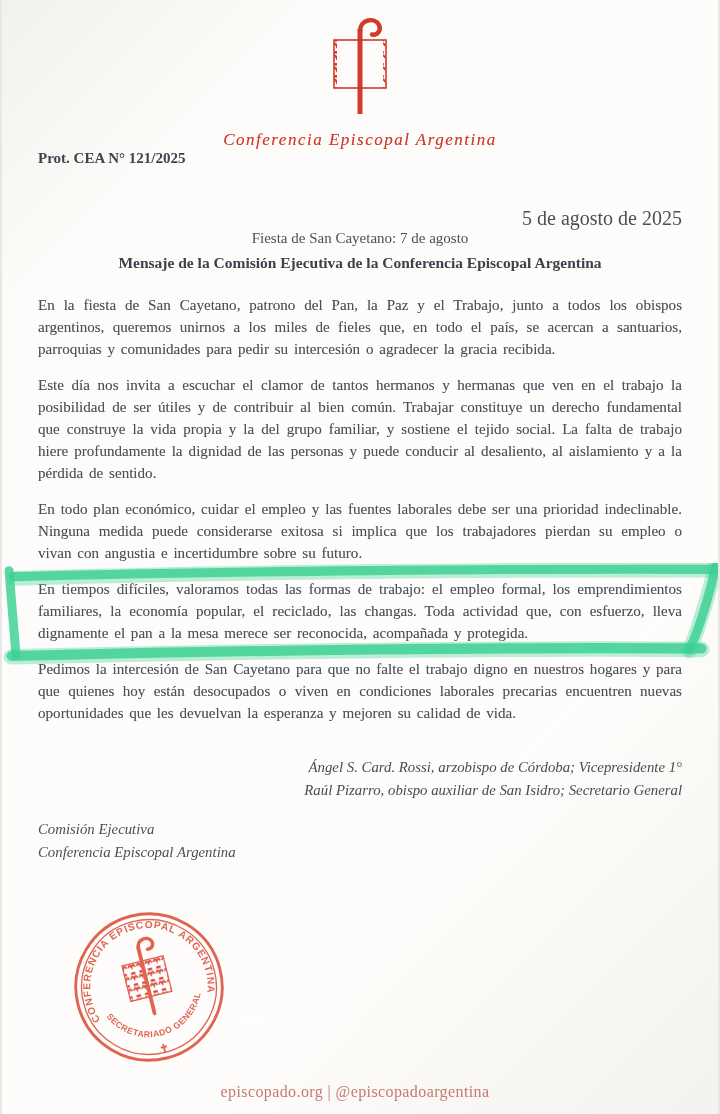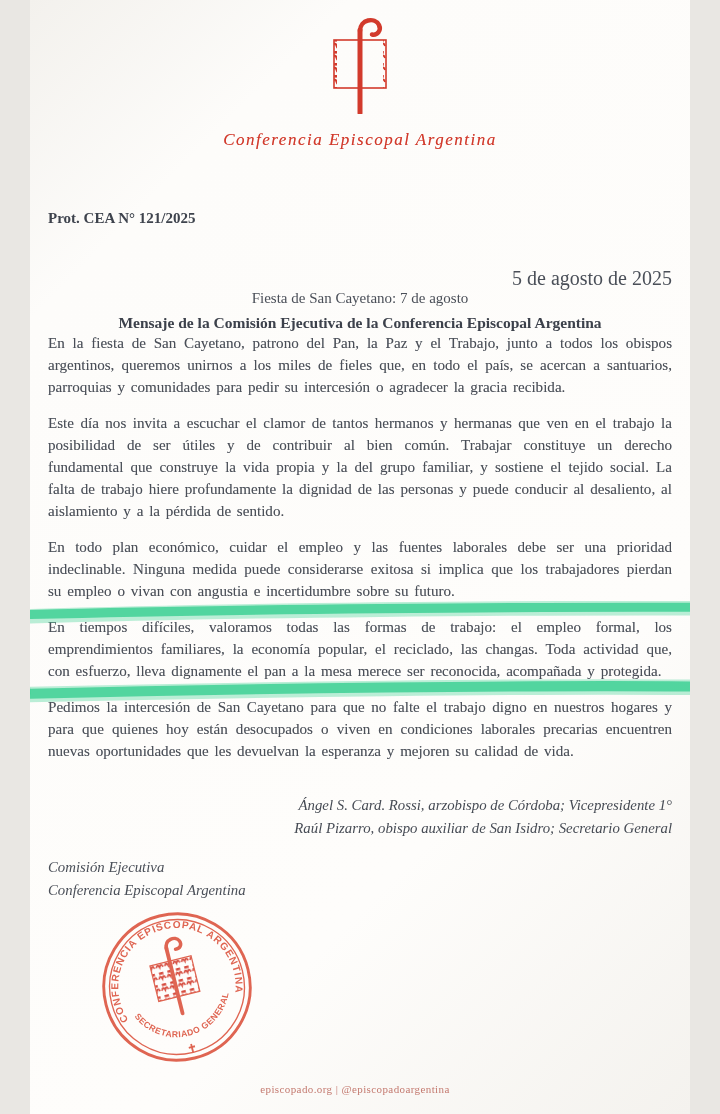--- a/index.html
+++ b/index.html
@@ -10,39 +10,38 @@
     --footer-red:#c47a70;
   }
   *{margin:0;padding:0;box-sizing:border-box;}
   html,body{width:720px;}
   body{
     font-family:"Liberation Serif","DejaVu Serif",serif;
     background:#e9e7e3;
   }
   .page{
     position:relative;
-    width:660px;height:1114px;
+    width:716px;height:1114px;
     margin:0 auto;
-    padding:0 18px;
+    padding:0 36px;
     overflow:hidden;
     background:linear-gradient(135deg,#f3f1ed 0%,#fdfcfa 18%,#fefdfb 70%,#f4f2ee 100%);
     color:var(--body-text);
   }
   .masthead{padding-top:14px;text-align:center;}
   .masthead svg{display:inline-block;}
   .org-script{
     margin-top:12px;
     font-style:italic;
     font-size:17px;
     letter-spacing:1.5px;
     color:var(--brand-red);
     text-shadow:0 0 .6px rgba(210,58,44,.5);
   }
   .prot{
-    margin-top:60px;
     font-weight:bold;
     font-size:15px;
     color:#3e434d;
   }
   .date-line{
     margin-top:40px;
     text-align:right;
     font-size:20px;
   }
   .subtitle{
@@ -58,21 +57,21 @@
   }
   .body-p{
     margin-top:0;
     margin-bottom:14px;
     font-size:15.1px;
     line-height:22px;
     text-align:justify;
     word-spacing:2px;
     text-shadow:0 0 .4px rgba(74,79,88,.35);
   }
-  .first-p{}
+  .first-p{margin-top:22px;}
   .hl-wrap{position:relative;}
   .hl-wrap .body-p{position:relative;z-index:1;}
   .marker{
     position:absolute;
     left:-36px;top:-15px;
     width:720px;
     height:calc(100% + 36px);
     z-index:2;
     pointer-events:none;
   }
@@ -105,21 +104,21 @@
     opacity:.9;
   }
   .seal-stroke{stroke:var(--seal-red);fill:none;}
   .rfill{fill:var(--brand-red);}
   .rstroke{stroke:var(--brand-red);fill:none;}
   .seal text{fill:var(--seal-red);font-family:"Liberation Sans",sans-serif;font-weight:bold;}
   .footer-contact{
     position:absolute;
     left:0;right:10px;top:1083px;
     text-align:center;
-    font-size:11px;
+    font-size:16px;
     letter-spacing:.4px;
     color:var(--footer-red);
     font-family:"Liberation Serif",serif;
   }
 </style>
 </head>
 <body>
 
 <div class="page">
 

